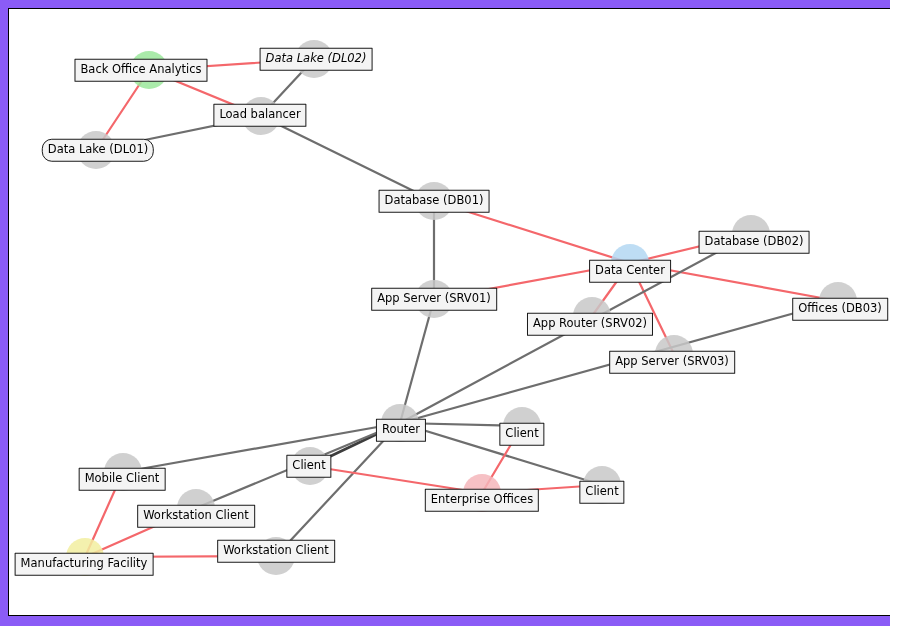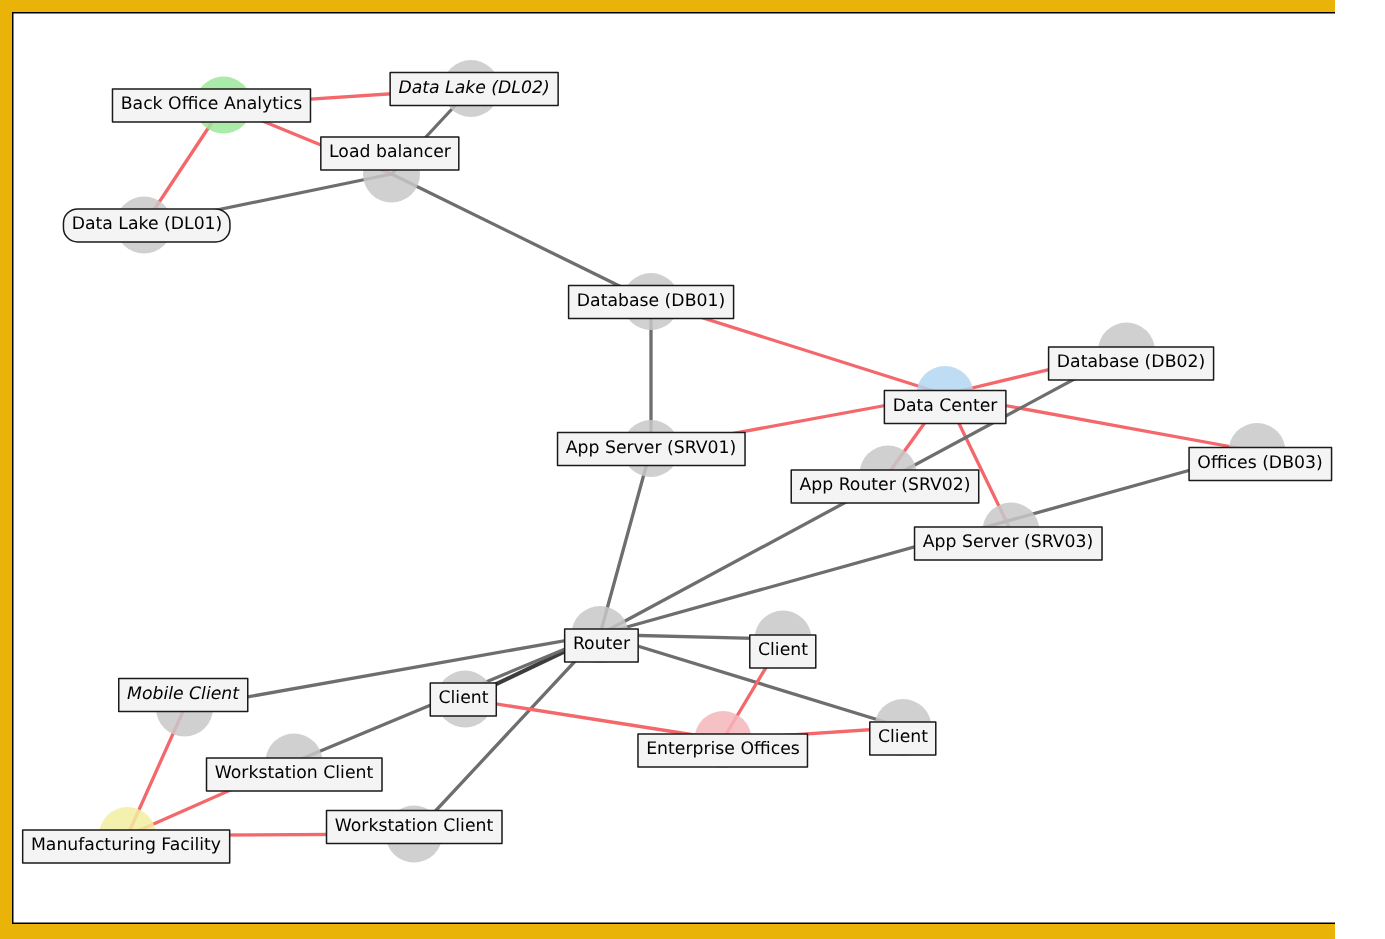--- a/index.html
+++ b/index.html
@@ -7,21 +7,21 @@
     padding: 0;
     background: #ffffff;
   }
   body {
     font-family: "DejaVu Sans", sans-serif;
   }
   #canvas {
     position: relative;
     width: 890px;
     height: 626px;
-    background: #eab308;
+    background: #8b5cf6;
     overflow: hidden;
   }
   #frame {
     position: absolute;
     left: 8px;
     top: 8px;
     width: 905px;
     height: 608px;
     border: 1.6px solid #000000;
     box-sizing: border-box;
@@ -105,31 +105,31 @@
         <circle cx="196" cy="508" r="19" fill="#c8c8c8" fill-opacity="0.85" stroke="none"></circle>
         <circle cx="276" cy="556" r="19" fill="#c8c8c8" fill-opacity="0.85" stroke="none"></circle>
         <circle cx="482" cy="493" r="19" fill="#f4b6bb" fill-opacity="0.85" stroke="none"></circle>
         <circle cx="85" cy="557" r="19" fill="#f2efa0" fill-opacity="0.85" stroke="none"></circle>
       </g>
   </svg>
   <div id="label-layer">
       <div class="node-label" style="left: 141px; top: 70px;">Back Office Analytics</div>
       <div class="node-label" style="left: 316px; top: 59px; font-style: italic;">Data Lake (DL02)</div>
       <div class="node-label" style="left: 98px; top: 150px; border-radius: 10px;">Data Lake (DL01)</div>
-      <div class="node-label" style="left: 260px; top: 102px;">Load balancer</div>
+      <div class="node-label" style="left: 260px; top: 115px;">Load balancer</div>
       <div class="node-label" style="left: 434px; top: 201px;">Database (DB01)</div>
       <div class="node-label" style="left: 434px; top: 299px;">App Server (SRV01)</div>
       <div class="node-label" style="left: 630px; top: 271px;">Data Center</div>
       <div class="node-label" style="left: 754px; top: 242px;">Database (DB02)</div>
       <div class="node-label" style="left: 840px; top: 309px;">Offices (DB03)</div>
       <div class="node-label" style="left: 590px; top: 324px;">App Router (SRV02)</div>
       <div class="node-label" style="left: 672px; top: 362px;">App Server (SRV03)</div>
       <div class="node-label" style="left: 401px; top: 430px;">Router</div>
       <div class="node-label" style="left: 522px; top: 434px;">Client</div>
       <div class="node-label" style="left: 309px; top: 466px;">Client</div>
       <div class="node-label" style="left: 602px; top: 492px;">Client</div>
-      <div class="node-label" style="left: 122px; top: 463px; font-style: italic;">Mobile Client</div>
+      <div class="node-label" style="left: 122px; top: 479px;">Mobile Client</div>
       <div class="node-label" style="left: 196px; top: 516px;">Workstation Client</div>
       <div class="node-label" style="left: 276px; top: 551px;">Workstation Client</div>
       <div class="node-label" style="left: 482px; top: 500px; text-align: right;">Enterprise Offices</div>
       <div class="node-label" style="left: 84px; top: 564px;">Manufacturing Facility</div>
     </div>
 </div>
 
 </body></html>

